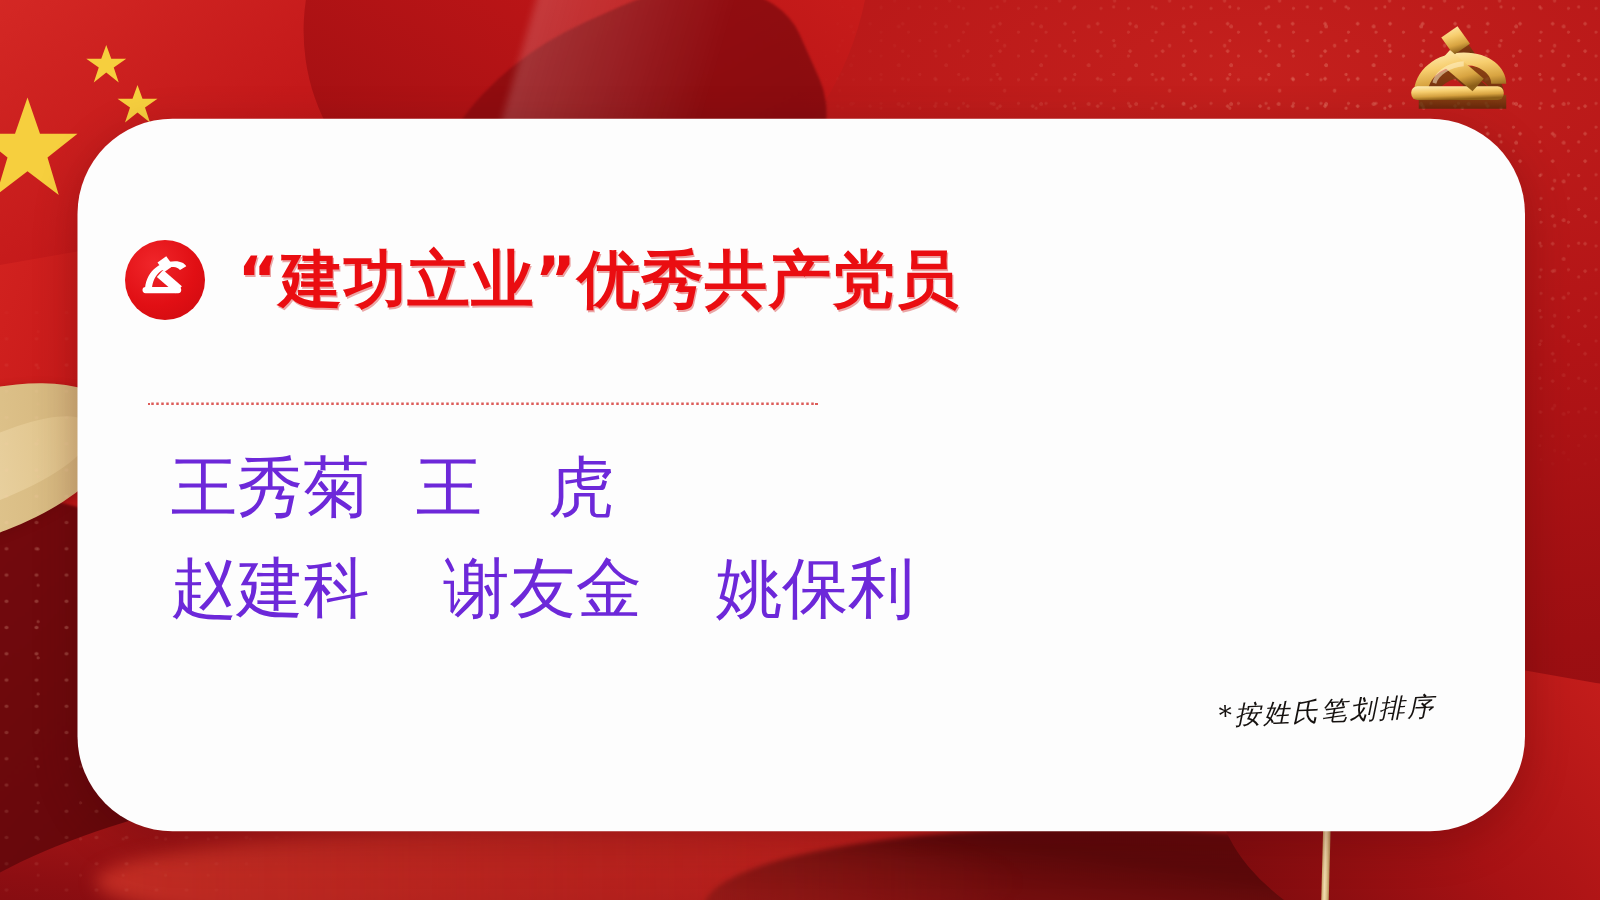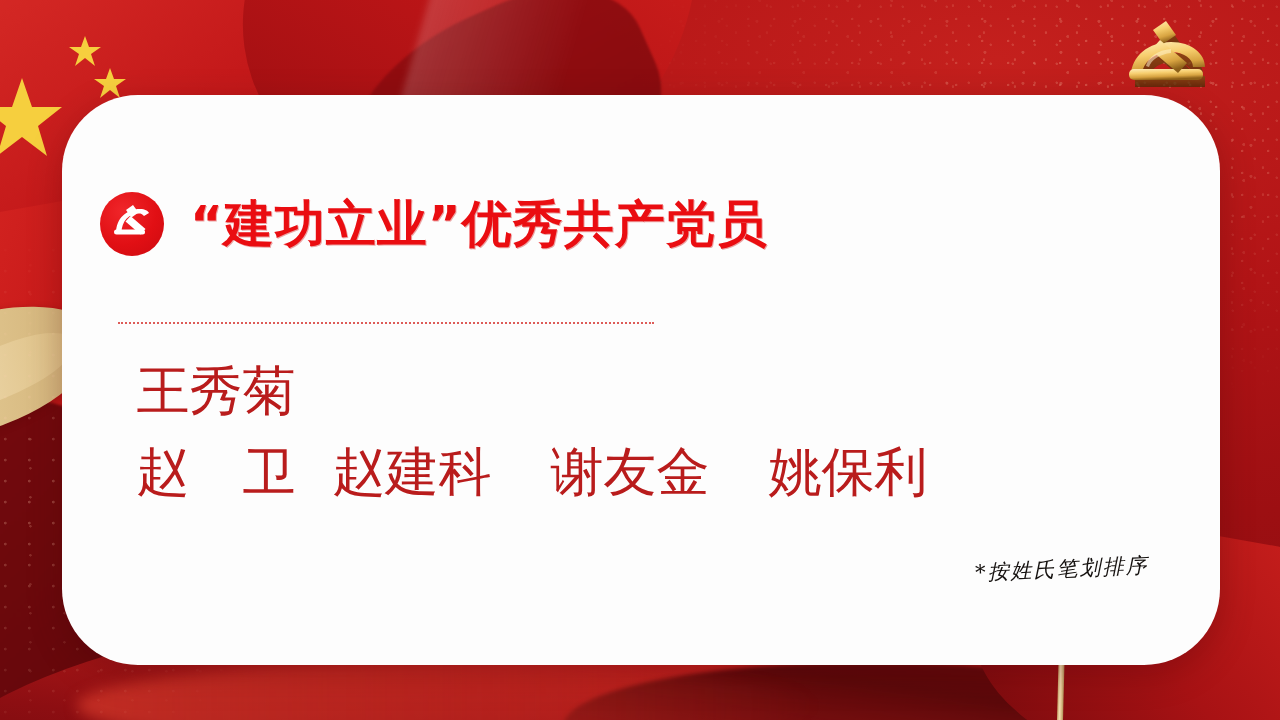--- a/index.html
+++ b/index.html
@@ -245,21 +245,21 @@
   .name-row {
     display: flex;
     justify-content: flex-start;
     align-items: baseline;
     margin-bottom: 6px;
   }
   .name {
     font-family: "DejaVu Serif", "Liberation Serif", serif;
     font-size: 53px;
     line-height: 1.42;
-    color: #b91c1c;
+    color: #6d28d9;
     white-space: pre;
     text-align: center;
   }
   .name.w3 { width: 196px; }
   .name.w2 { width: 196px; letter-spacing: 0; }
   .name.gapL { margin-left: 22px; }
 
   
   .footnote {
     position: absolute;
@@ -361,24 +361,24 @@
       </div>
       <div class="title-text">“建功立业”优秀共产党员</div>
     </div>
 
     <div class="divider"></div>
 
     <div class="names">
 
       <div class="name-row">
         <div class="name w3">王秀菊</div>
+        <div class="name w2">王　虎</div>
       </div>
 
       <div class="name-row">
-        <div class="name w2">赵　卫</div>
         <div class="name w3">赵建科</div>
         <div class="name w3 gapL">谢友金</div>
         <div class="name w3 gapL">姚保利</div>
       </div>
 
     </div>
 
     <div class="footnote">*按姓氏笔划排序</div>
 
   </div>

